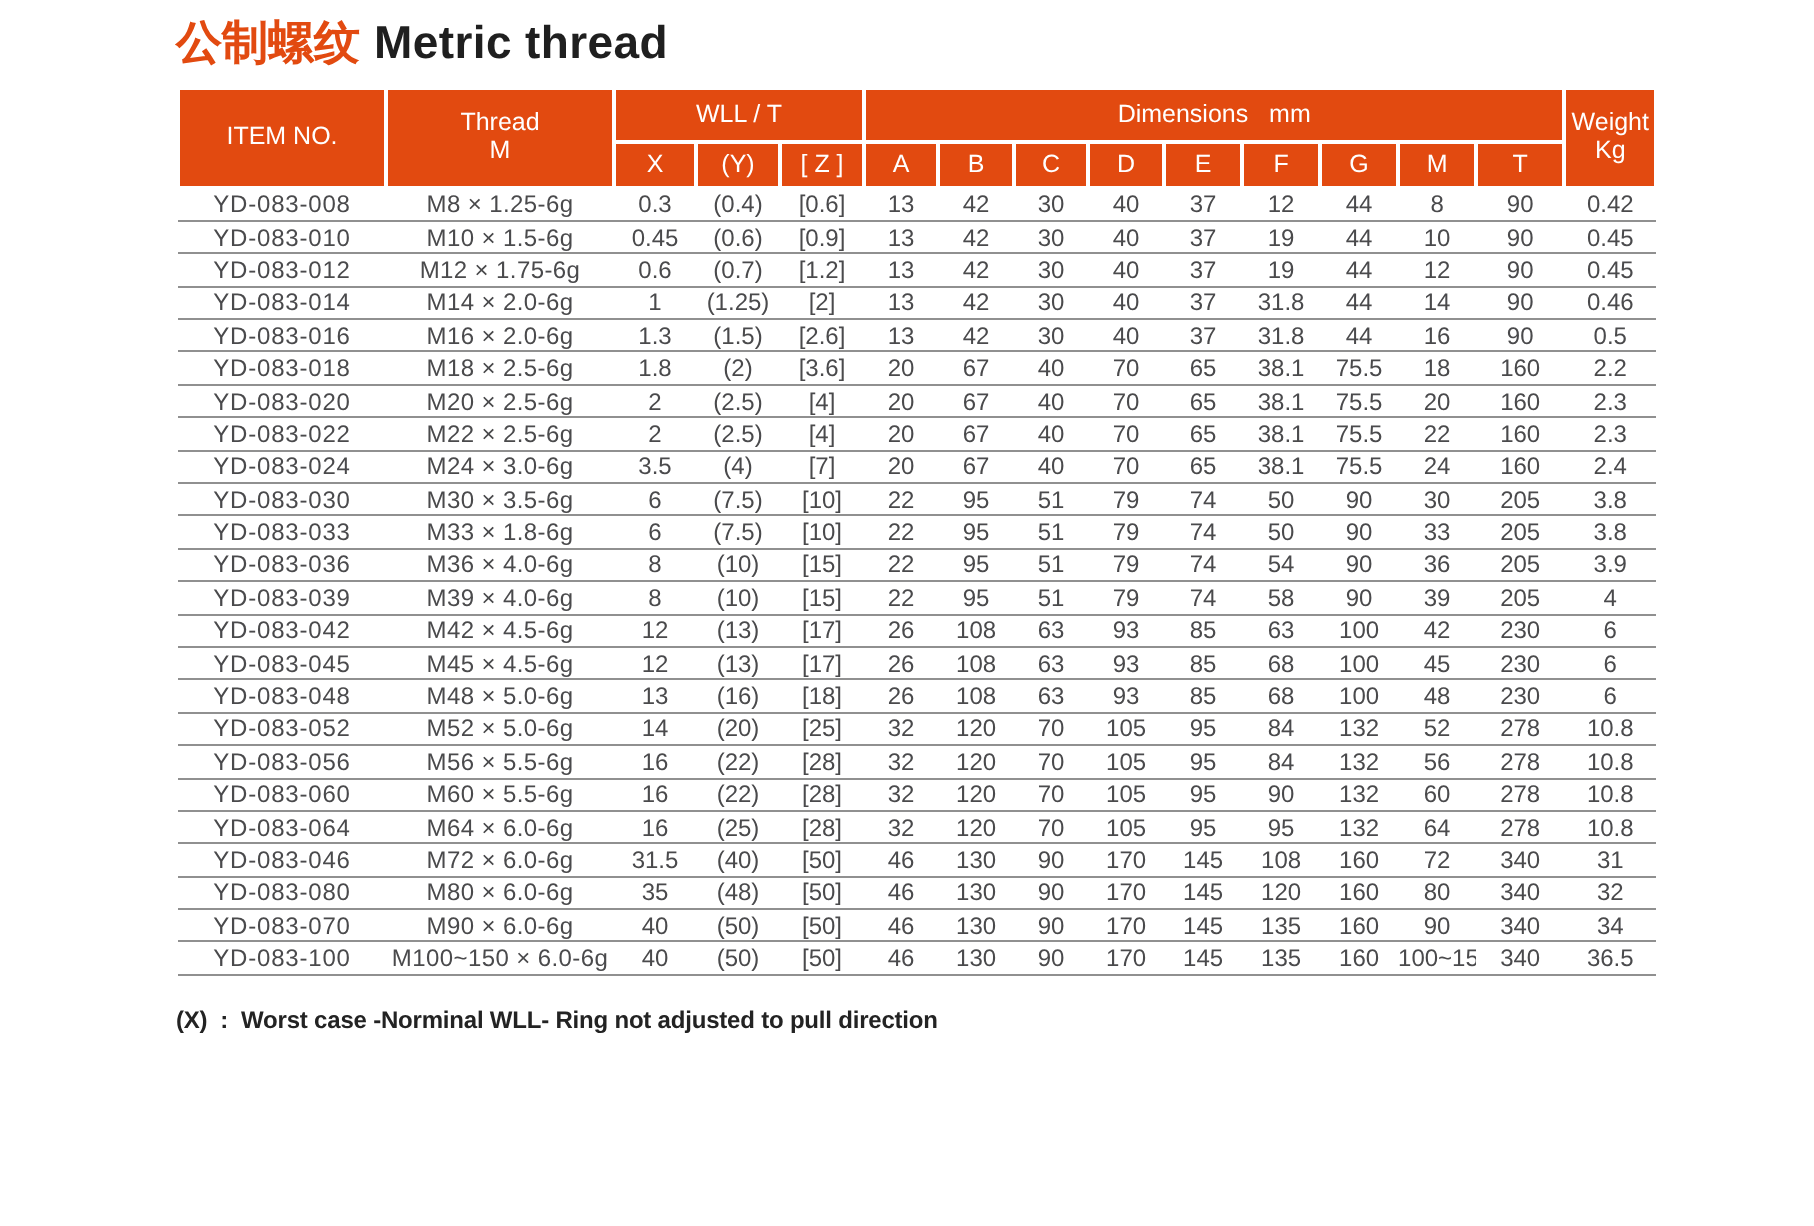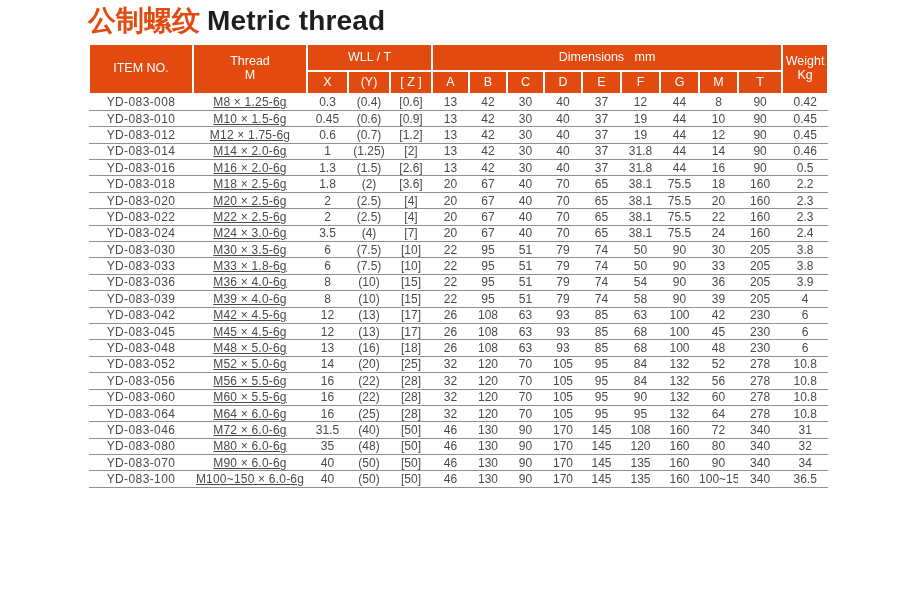--- a/index.html
+++ b/index.html
@@ -13,21 +13,21 @@
   *{box-sizing:border-box;}
   html,body{margin:0;padding:0;}
   body{
     width:907px;height:613px;background:#fff;
     font-family:"Liberation Sans", sans-serif;
     -webkit-font-smoothing:antialiased;
   }
   .page{padding:8px 0 0 88px;}
 
   
-  .title{margin:0 0 9px 0;font-size:28px;line-height:26px;white-space:nowrap;}
+  .title{margin:0 0 9px 0;font-size:23px;line-height:26px;white-space:nowrap;}
   .title .cn{color:var(--accent);font-weight:bold;margin-right:7px;}
   .title .en{color:var(--title-en);font-weight:600;letter-spacing:0.2px;}
 
   
   table{border-collapse:collapse;table-layout:fixed;width:739px;}
   thead th{
     background:var(--accent);
     color:var(--header-text);
     border:2px solid #fff;
     font-weight:normal;
@@ -44,21 +44,21 @@
     height:16.4px;
     padding:0;
     text-align:center;
     font-size:12px;
     color:var(--body-text);
     line-height:1;
     white-space:nowrap;
     overflow:hidden;
   }
   tbody td.c-item{letter-spacing:0.4px;}
-  tbody td.c-thread{letter-spacing:0.2px;text-decoration:underline;}
+  tbody td.c-thread{letter-spacing:0.2px;}
 
   
   .notes{margin-top:15px;}
   .note{
     font-size:12px;
     font-weight:bold;
     color:var(--note-text);
     letter-spacing:-0.1px;
     margin-bottom:6px;
     white-space:pre;
@@ -532,15 +532,16 @@
           <td>135</td>
           <td>160</td>
           <td>100~150</td>
           <td>340</td>
           <td>36.5</td>
         </tr>
       </tbody>
   </table>
 
   <div class="notes">
+    <div class="note">(X)  :  Worst case -Norminal WLL- Ring not adjusted to pull direction</div>
   </div>
 
 </div>
 
 </body></html>

